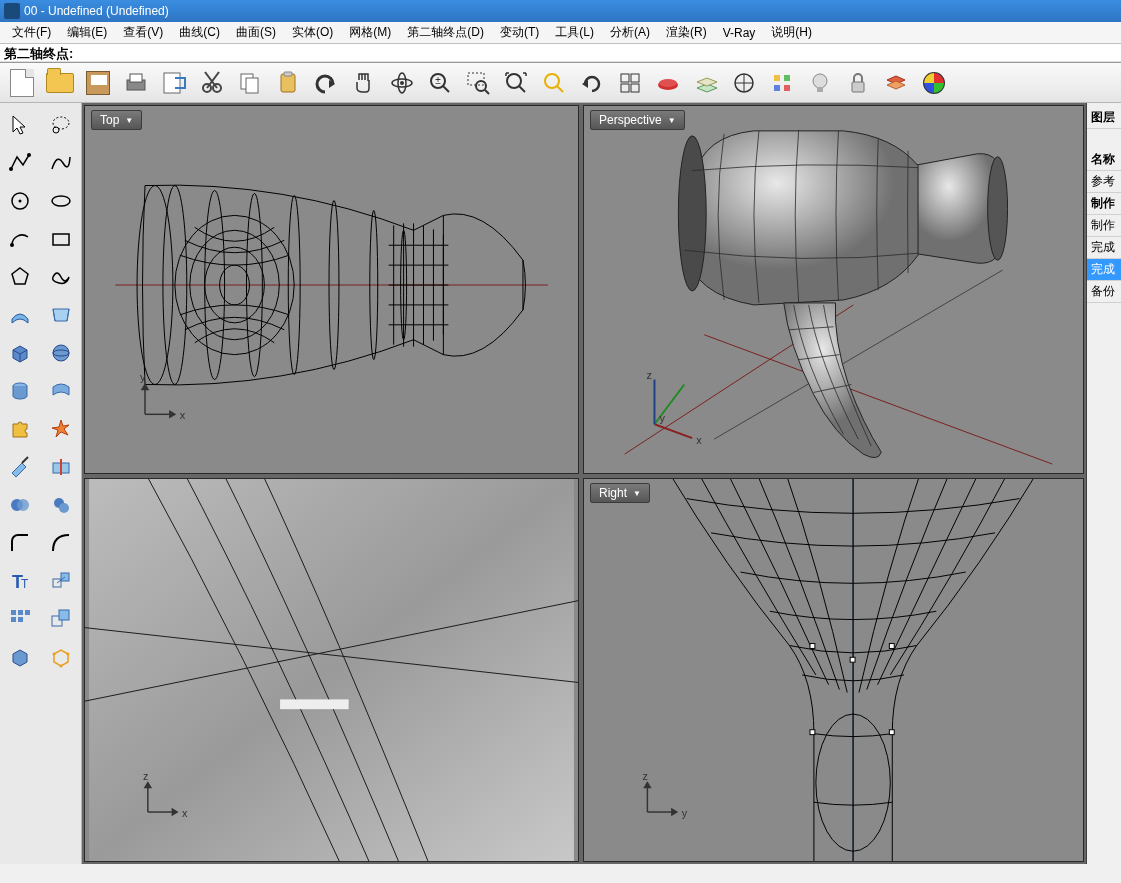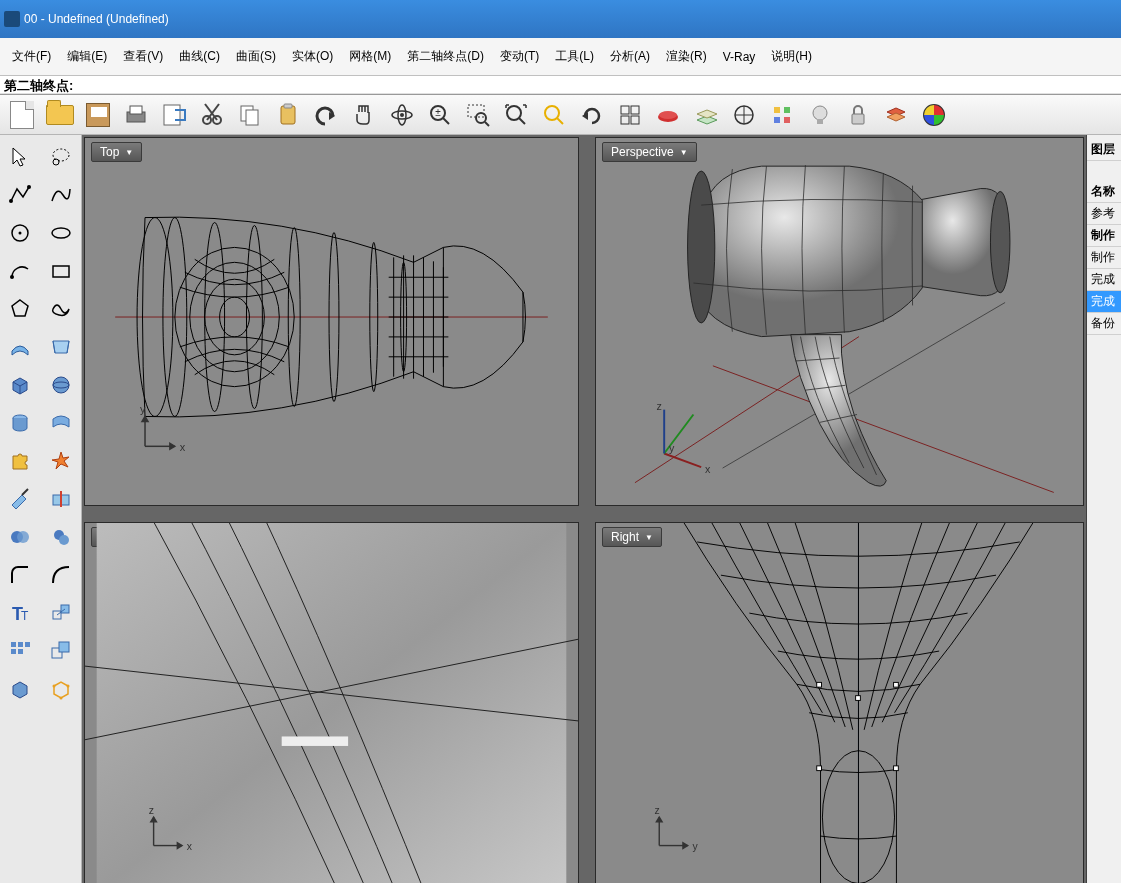--- a/index.html
+++ b/index.html
@@ -1,36 +1,36 @@
 <!DOCTYPE html>
 <html><head>
 <meta charset="utf-8">
 <style>
 * { margin: 0; padding: 0; box-sizing: border-box; font-family: "Microsoft YaHei", SimSun, Arial, sans-serif; }
 body { width: 1121px; height: 883px; background: #f0f0f0; overflow: hidden; font-size: 12px; }
 
-.titlebar { height: 38px; background: linear-gradient(to bottom,#3a8de0,#2f75c3); color: #fff; display: flex; align-items: center; padding-left: 4px; }
+.titlebar { height: 22px; background: linear-gradient(to bottom,#3a8de0,#2f75c3); color: #fff; display: flex; align-items: center; padding-left: 4px; }
 .titlebar .app-icon { width: 16px; height: 16px; background: #1a4a7a; border-radius: 2px; margin-right: 4px; }
 .titlebar .title-text { font-size: 12px; }
 
-.menubar { height: 38px; background: #f5f5f5; border-bottom: 1px solid #c0c0c0; display: flex; align-items: center; padding-left: 4px; }
+.menubar { height: 22px; background: #f5f5f5; border-bottom: 1px solid #c0c0c0; display: flex; align-items: center; padding-left: 4px; }
 .menubar .menu-item { padding: 2px 8px; font-size: 12px; cursor: default; }
 
 .cmdarea { background: #fff; border-bottom: 1px solid #999; }
 .cmdline { height: 18px; padding: 1px 4px; font-family: "SimSun", monospace; font-size: 13px; border-bottom: 1px solid #e0e0e0; display: flex; }
 .cmdline .prompt { margin-right: 2px; }
 
 .maintoolbar { height: 40px; background: linear-gradient(to bottom,#fafafa,#e5e5e5); border-bottom: 1px solid #b5b5b5; display: flex; align-items: center; padding: 2px 6px; gap: 6px; }
 .tbtn { width: 32px; height: 32px; display: flex; align-items: center; justify-content: center; border: 1px solid transparent; border-radius: 3px; cursor: default; }
 
 .main-layout { display: flex; height: 761px; }
 .lefttools { width: 82px; background: #e9e9e9; border-right: 1px solid #b5b5b5; padding-top: 4px; display: grid; grid-template-columns: 1fr 1fr; gap: 2px; align-content: start; justify-items: center; }
 .lefttools .lbtn { width: 36px; height: 36px; display:flex; align-items:center; justify-content:center; border:1px solid transparent; border-radius:3px; cursor:default; }
 
-.viewports { flex: 1; background: #666; position: relative; display: grid; grid-template-columns: 495px 1fr; grid-template-rows: 369px 1fr; gap: 16px; padding: 2px; text-align: center; }
+.viewports { flex: 1; background: #666; position: relative; display: grid; grid-template-columns: 495px 1fr; grid-template-rows: 369px 1fr; gap: 4px; padding: 2px; text-align: center; }
 .viewport { background: #8a8a8a; border: 1px solid #2a2a2a; position: relative; overflow: hidden; }
 .vp-label { position: absolute; top: 4px; left: 6px; background: linear-gradient(to bottom,#7a7a7a,#565656); color:#fff; font-size:12px; padding: 2px 8px; border-radius:2px; display:flex; align-items:center; gap:6px; border:1px solid #3a3a3a; }
 .vp-label .arrow { font-size:8px; }
 
 .rightpanel { width: 35px; background: #f0f0f0; border-left: 1px solid #404040; padding-top:4px; }
 .rp-tab { font-size:12px; padding: 2px 4px; border-bottom:1px solid #d0d0d0; white-space:nowrap; overflow:hidden; }
 .rp-tab.header { font-weight:bold; }
 .rp-tab.selected { background:#3399ff; color:#fff; }
 
 svg.vp-svg { position:absolute; top:0; left:0; width:100%; height:100%; }

